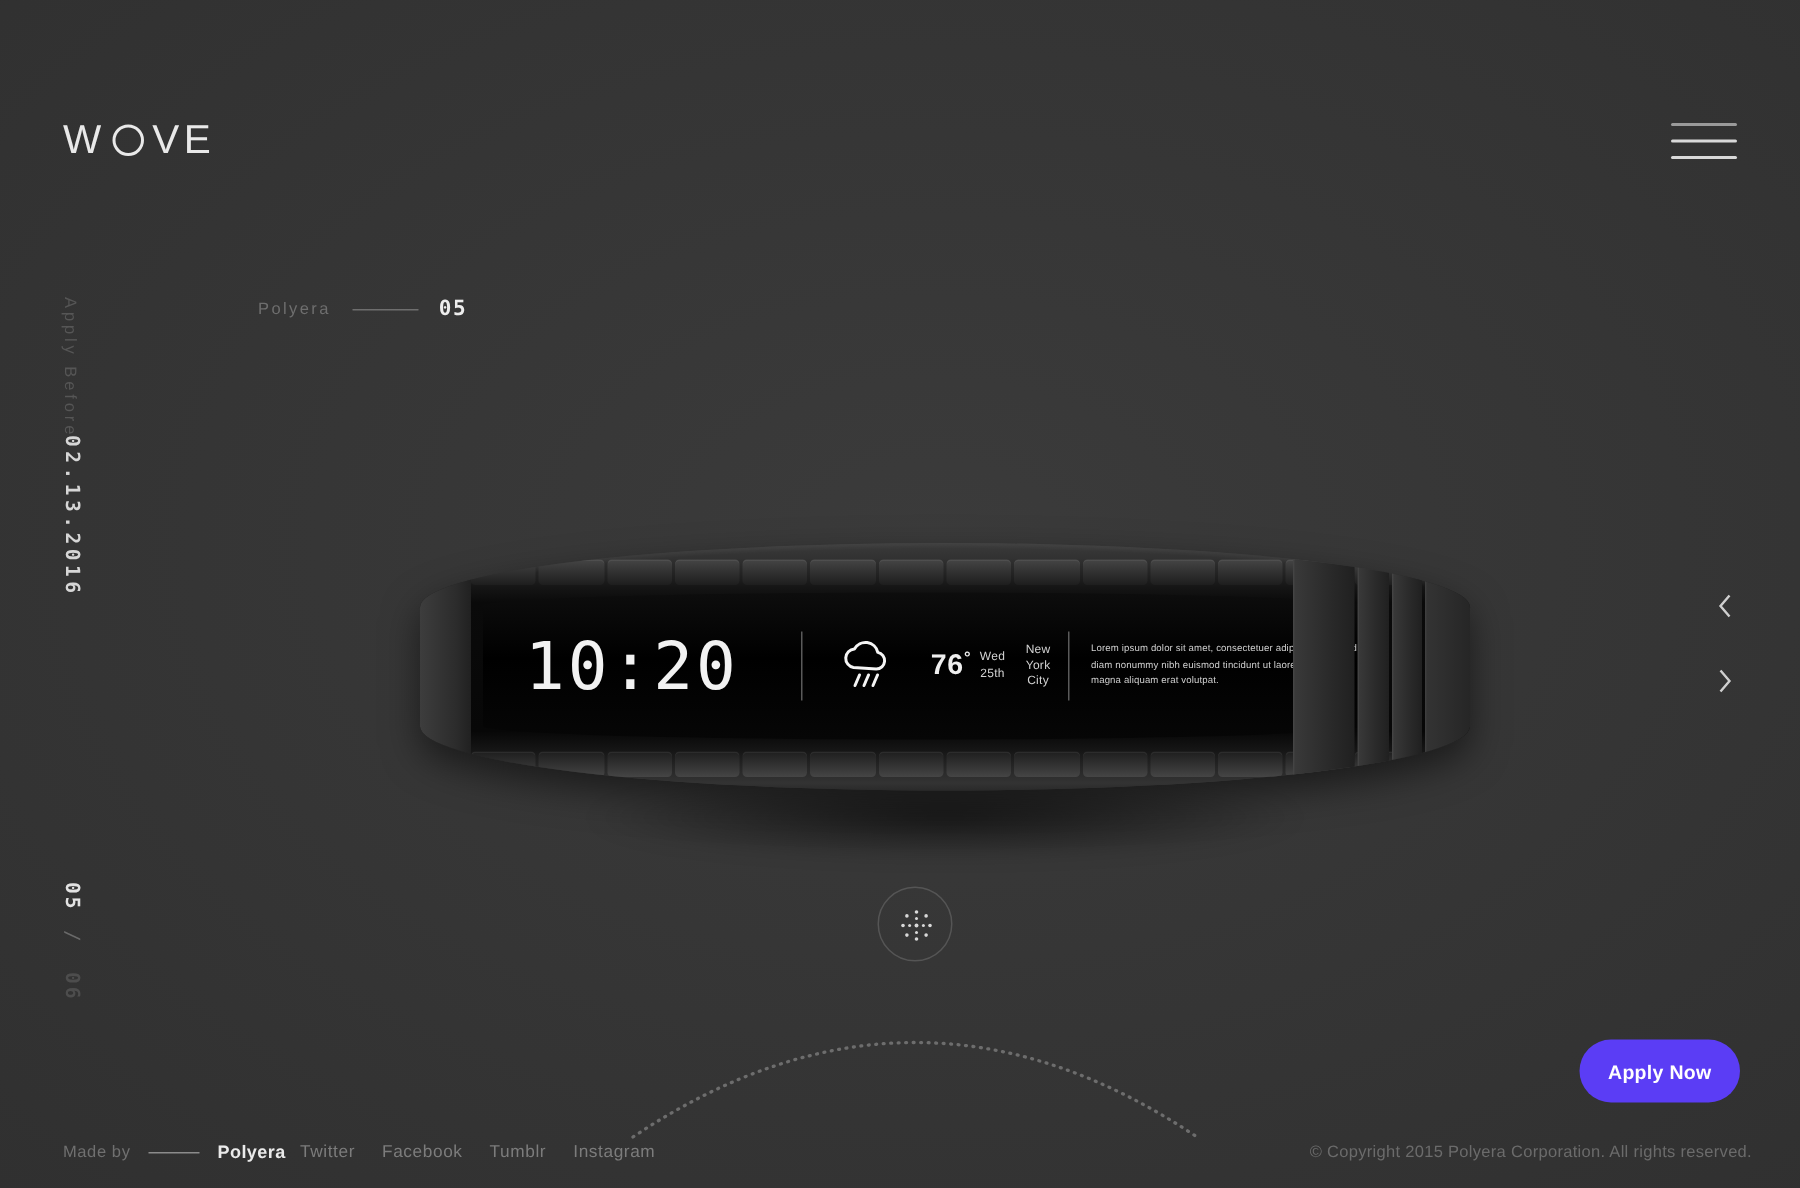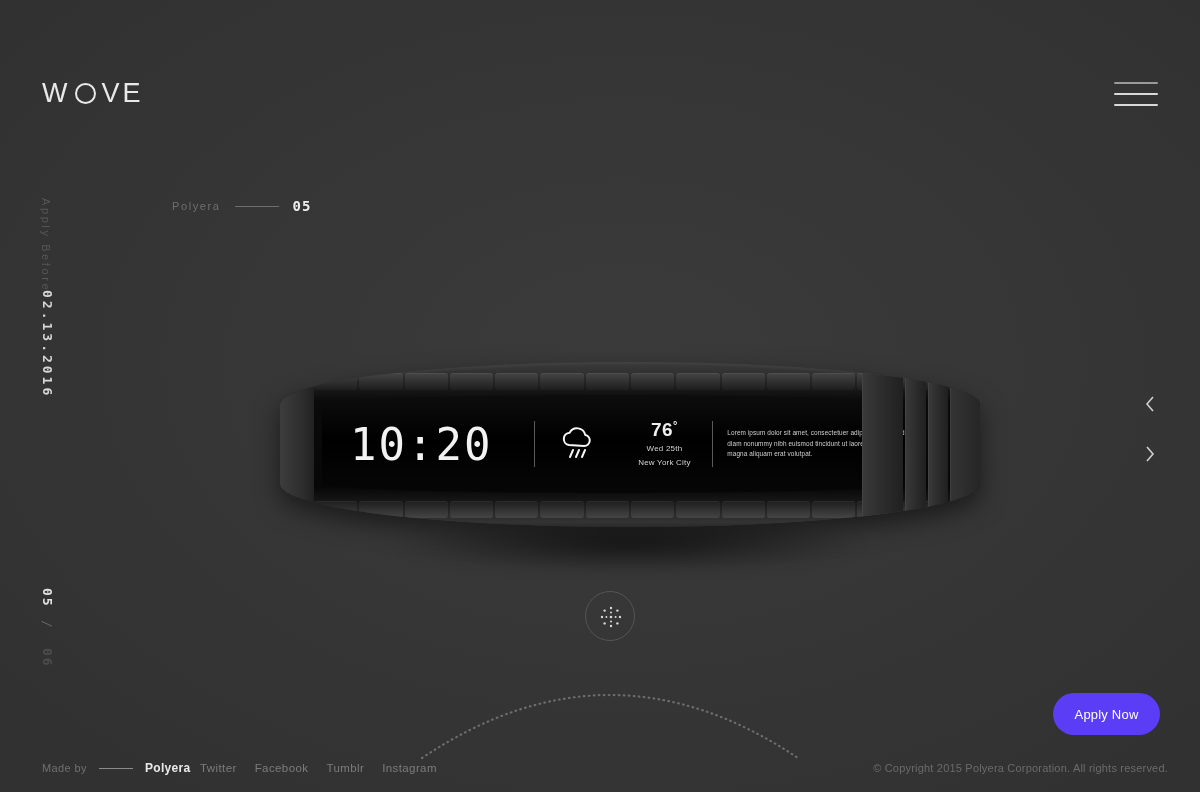--- a/index.html
+++ b/index.html
@@ -139,21 +139,21 @@
   }
   .w-time {
     font-family: "DejaVu Sans Mono", monospace;
     font-size: 44px; font-weight: 400; color: #f2f2f2;
     letter-spacing: 2px; width: 180px;
   }
   .vdiv { width: 1px; height: 46px; background: #5a5a5a; margin: 0 0 0 4px; }
   .w-icon { width: 86px; display: flex; justify-content: center; align-items: center; }
   .w-temp-col {
     width: 88px; text-align: center; color: #efefef;
-    display: flex; flex-direction: column; align-items: center; gap: 3px;
+    display: flex; flex-direction: row; align-items: center; gap: 3px;
   }
   .w-temp { font-size: 19px; font-weight: 700; letter-spacing: .5px; }
   .w-temp sup { font-size: 11px; vertical-align: top; }
   .w-sub { font-size: 8px; color: #d3d3d3; line-height: 1.35; letter-spacing: .2px; }
   .w-body {
     width: 180px; margin-left: 14px;
     font-size: 6.4px; line-height: 1.62; color: #d0d0d0; letter-spacing: .1px;
   }
   .clasp {
     position: absolute; right: 0; top: 10px; width: 118px; height: 150px;
@@ -191,21 +191,21 @@
     cursor: pointer; color: #cfcfcf;
   }
   .nav-prev { top: 390px; }
   .nav-next { top: 440px; }
 
   
   .apply-now {
     position: absolute; left: 1053px; top: 693px;
     width: 107px; height: 42px; border-radius: 21px;
     background: #5b3df5; color: #fff; border: none;
-    font-size: 13px; font-weight: 400; letter-spacing: .2px;
+    font-size: 13px; font-weight: 700; letter-spacing: .2px;
     cursor: pointer; font-family: "Liberation Sans", sans-serif;
   }
 
   
   .footer {
     position: absolute; left: 0; bottom: 0; width: 1200px; height: 48px;
     display: flex; align-items: center;
   }
   .made-by {
     position: absolute; left: 42px; display: flex; align-items: center; gap: 12px;

